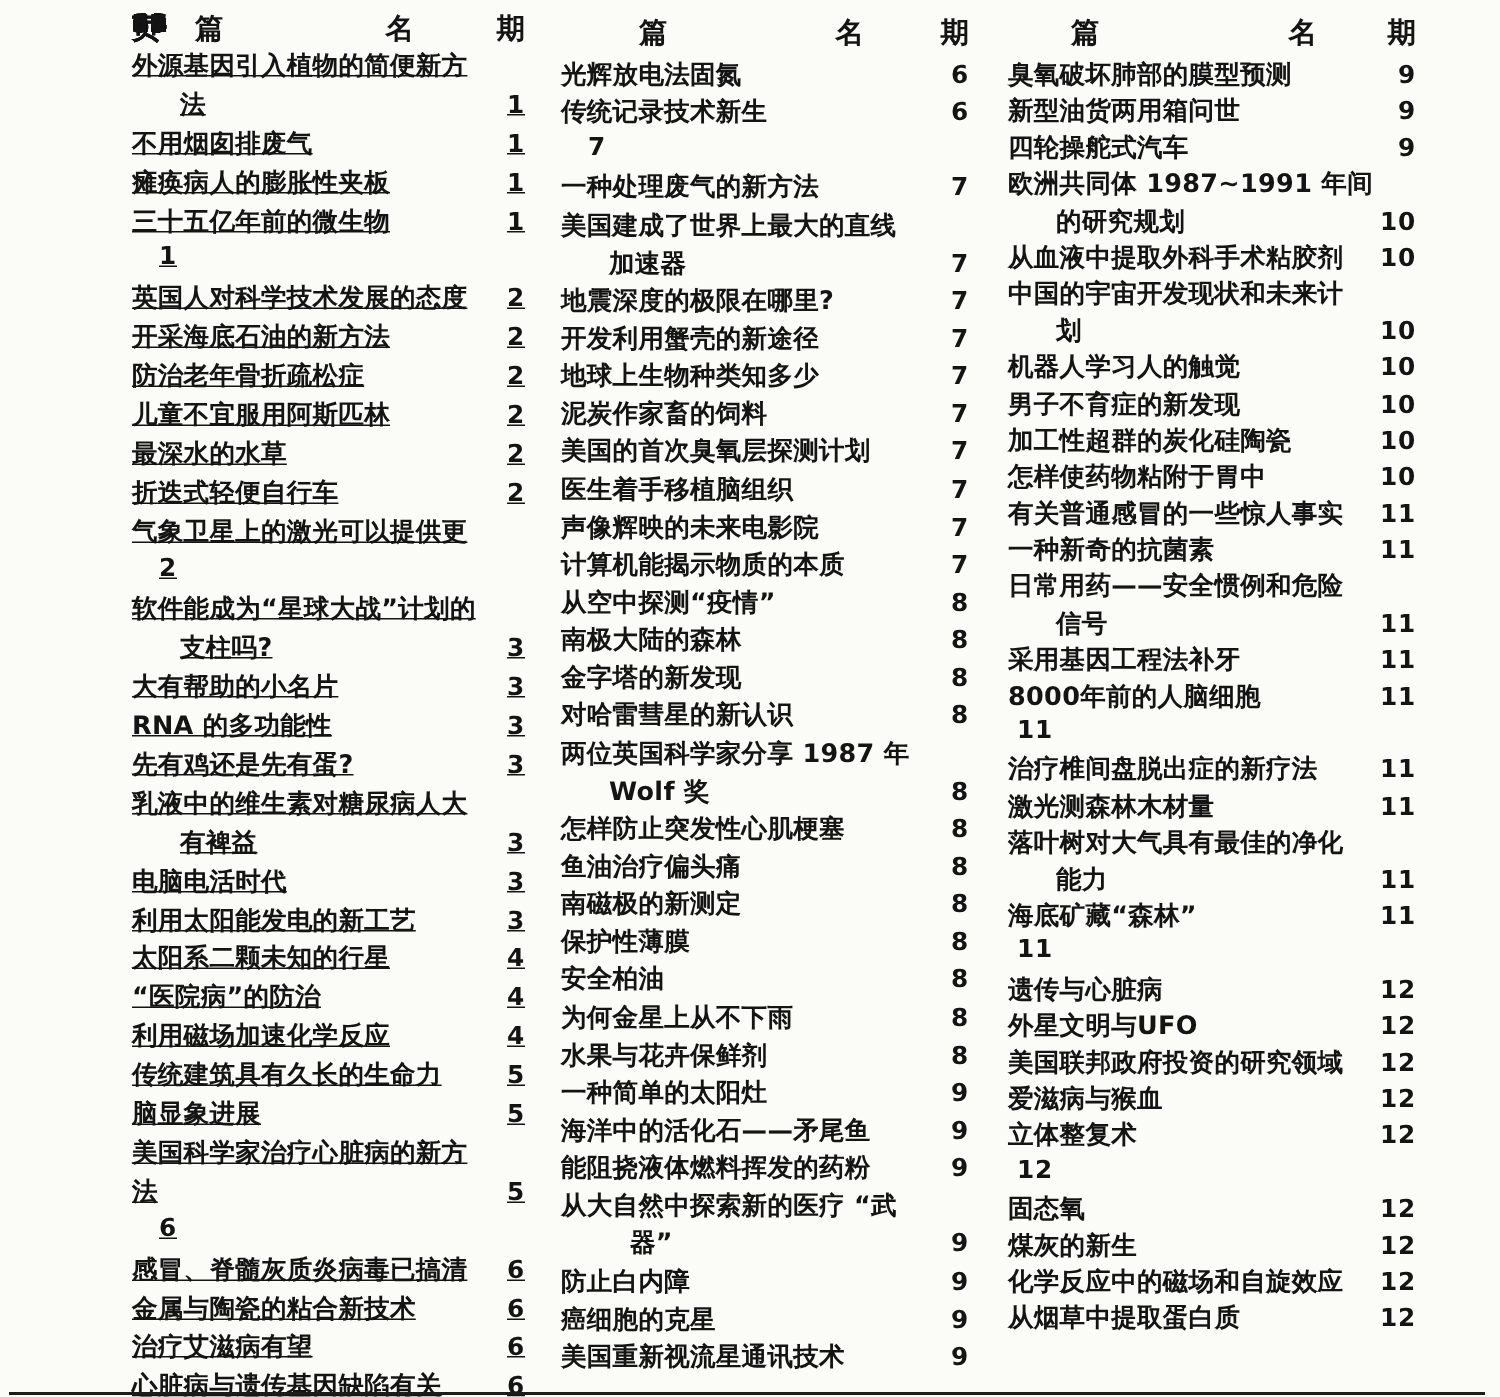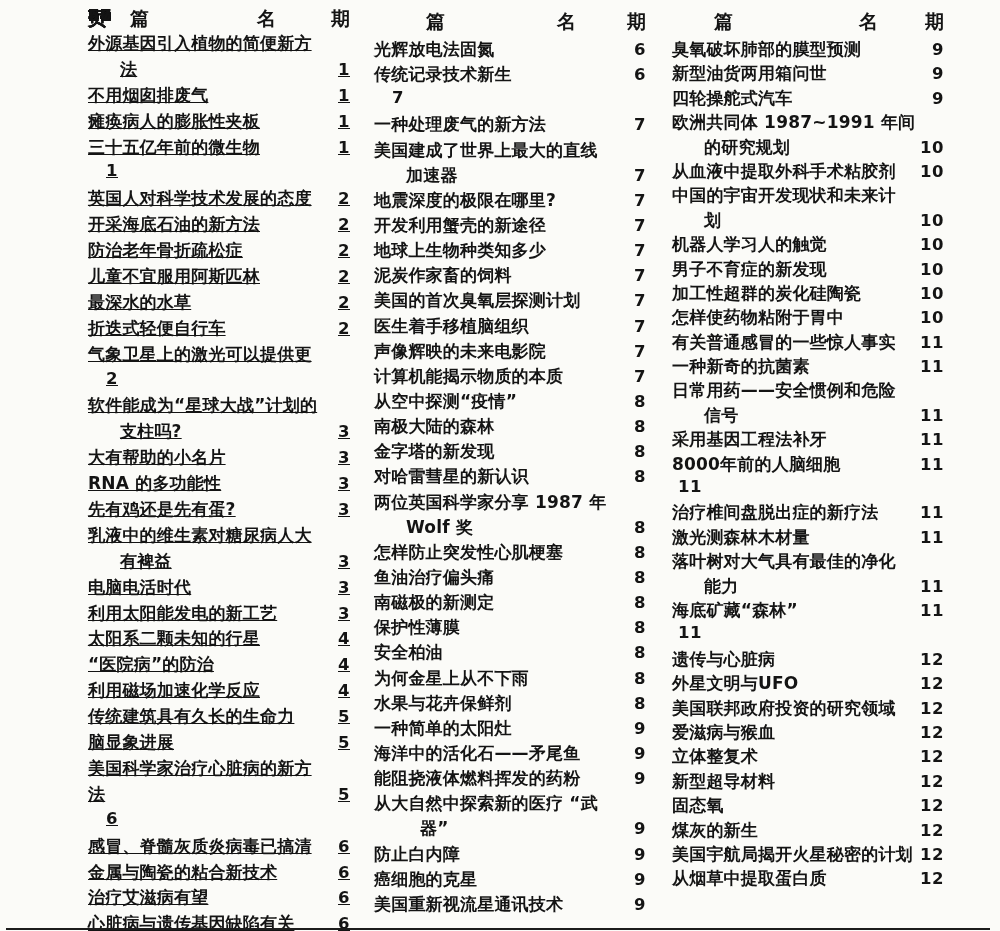--- a/index.html
+++ b/index.html
@@ -771,42 +771,41 @@
         </div>
         <div class="entry">
           <div class="line">
             <span class="t ind0">立体整复术</span>
             <span class="n issue">12</span>
             <span class="n page">59</span>
           </div>
         </div>
         <div class="entry">
           <div class="line">
-            <span class="t ind0">新型超导材料</span>
             <span class="n issue">12</span>
             <span class="n page">60</span>
           </div>
         </div>
         <div class="entry">
           <div class="line">
             <span class="t ind0">固态氧</span>
             <span class="n issue">12</span>
             <span class="n page">60</span>
           </div>
         </div>
         <div class="entry">
           <div class="line">
             <span class="t ind0">煤灰的新生</span>
             <span class="n issue">12</span>
             <span class="n page">60</span>
           </div>
         </div>
         <div class="entry">
           <div class="line">
-            <span class="t ind0">美国宇航局揭开火星秘密的计划</span>
+            <span class="t ind0">化学反应中的磁场和自旋效应</span>
             <span class="n issue">12</span>
             <span class="n page">60</span>
           </div>
         </div>
         <div class="entry">
           <div class="line">
             <span class="t ind0">从烟草中提取蛋白质</span>
             <span class="n issue">12</span>
             <span class="n page">57</span>
           </div>

